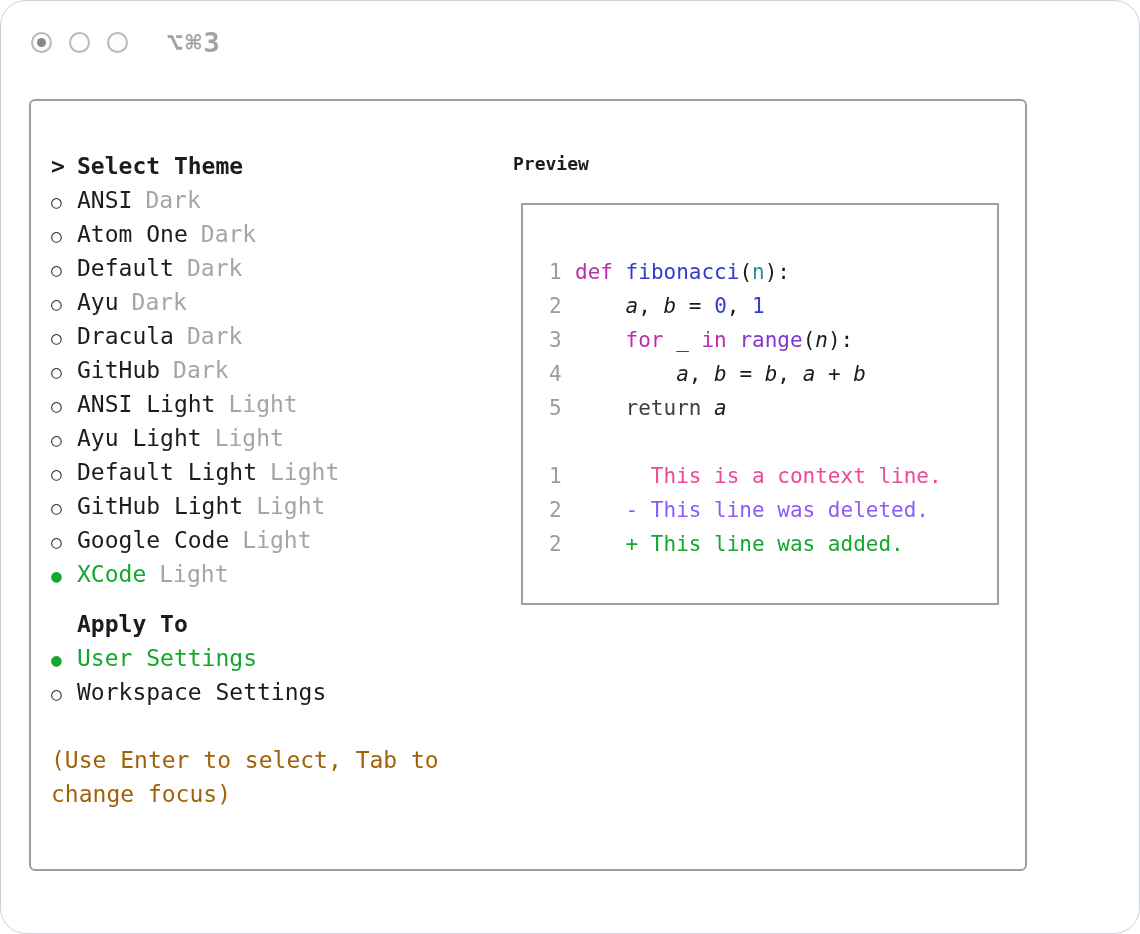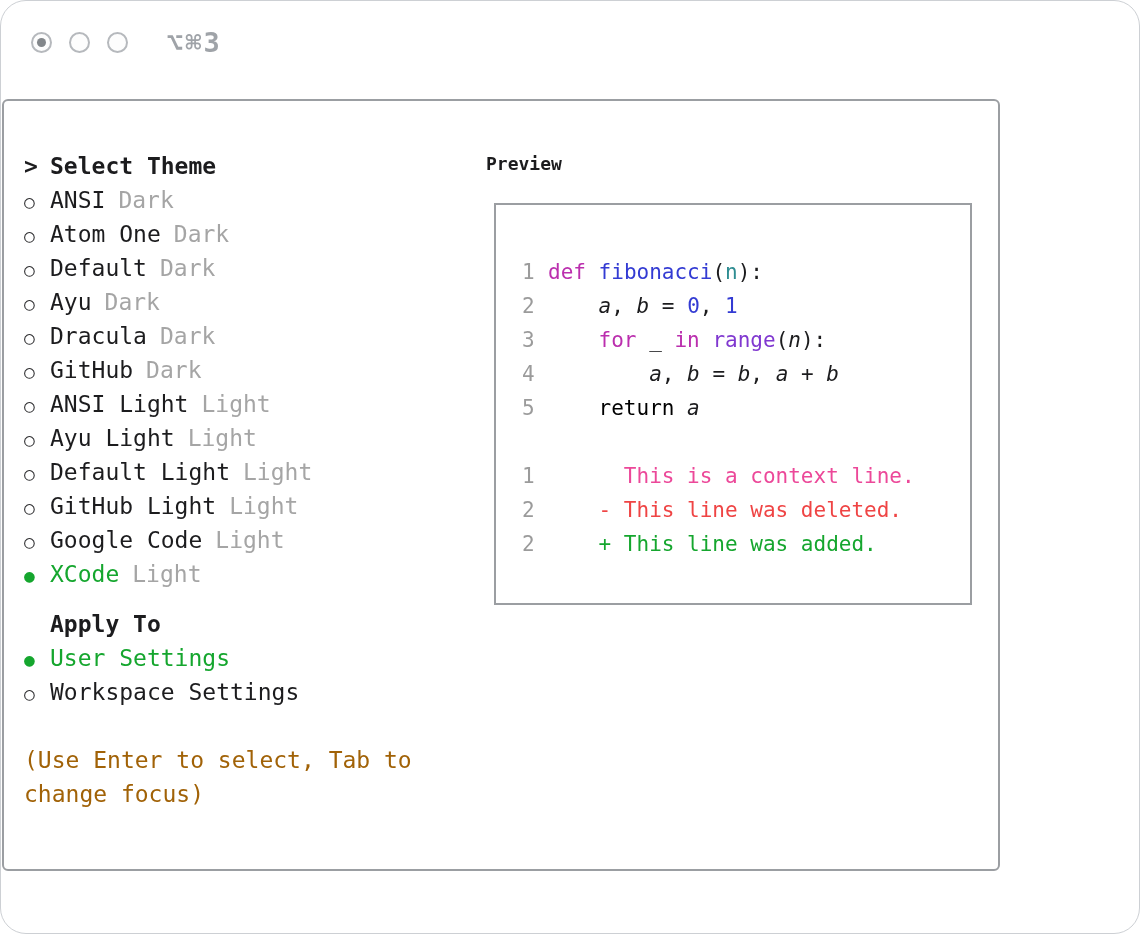--- a/index.html
+++ b/index.html
@@ -26,21 +26,21 @@
     display: flex; align-items: center; justify-content: center;
     background: #fdfdfd;
   }
   .dot-inner { width: 9px; height: 9px; background: #83878b; border-radius: 50%; }
   .shortcut {
     margin-left: 22px;
     color: #9fa3a8; font-size: 27px; font-weight: bold; letter-spacing: 2px;
   }
 
   .panel {
-    position: absolute; left: 1px; top: 98px;
+    position: absolute; left: 28px; top: 98px;
     width: 998px; height: 772px;
     border: 2px solid #9b9ea2; border-radius: 6px;
     background: #ffffff;
   }
 
   .left-col {
     position: absolute; left: 20px; top: 48px;
     font-size: 23px; line-height: 34px; color: #1c1c1e;
   }
   .row { height: 34px; white-space: pre; }
@@ -111,22 +111,22 @@
     </div>
 
     <div class="preview-title">Preview</div>
 
     <div class="preview-box">
       <div id="code-block">
           <div class="code-line"><span class="lineno">1</span><span style="color: rgb(187, 47, 174);">def</span><span> </span><span style="color: rgb(51, 59, 211);">fibonacci</span><span>(</span><span style="color: rgb(47, 141, 146);">n</span><span>):</span></div>
           <div class="code-line"><span class="lineno">2</span><span>    </span><span style="font-style: italic;">a</span><span>, </span><span style="font-style: italic;">b</span><span> = </span><span style="color: rgb(51, 59, 211);">0</span><span>, </span><span style="color: rgb(51, 59, 211);">1</span></div>
           <div class="code-line"><span class="lineno">3</span><span>    </span><span style="color: rgb(187, 47, 174);">for</span><span> _ </span><span style="color: rgb(187, 47, 174);">in</span><span> </span><span style="color: rgb(128, 56, 208);">range</span><span>(</span><span style="font-style: italic;">n</span><span>):</span></div>
           <div class="code-line"><span class="lineno">4</span><span>        </span><span style="font-style: italic;">a</span><span>, </span><span style="font-style: italic;">b</span><span> = </span><span style="font-style: italic;">b</span><span>, </span><span style="font-style: italic;">a</span><span> + </span><span style="font-style: italic;">b</span></div>
-          <div class="code-line"><span class="lineno">5</span><span>    </span><span style="color: #000000; text-align: right;">return</span><span> </span><span style="font-style: italic;">a</span></div>
+          <div class="code-line"><span class="lineno">5</span><span>    </span><span style="color: #404040; text-align: right;">return</span><span> </span><span style="font-style: italic;">a</span></div>
           <div class="code-line"><span class="lineno"></span></div>
           <div class="code-line"><span class="lineno">1</span><span style="color: #ec4899;">      This is a context line.</span></div>
-          <div class="code-line"><span class="lineno">2</span><span style="color: #ef4444; text-align: right;">    - This line was deleted.</span></div>
+          <div class="code-line"><span class="lineno">2</span><span style="color: #8b5cf6; text-align: right;">    - This line was deleted.</span></div>
           <div class="code-line"><span class="lineno">2</span><span style="color: rgb(21, 166, 46);">    + This line was added.</span></div>
         </div>
     </div>
 
   </div>
 </div>
 
 </body></html>

